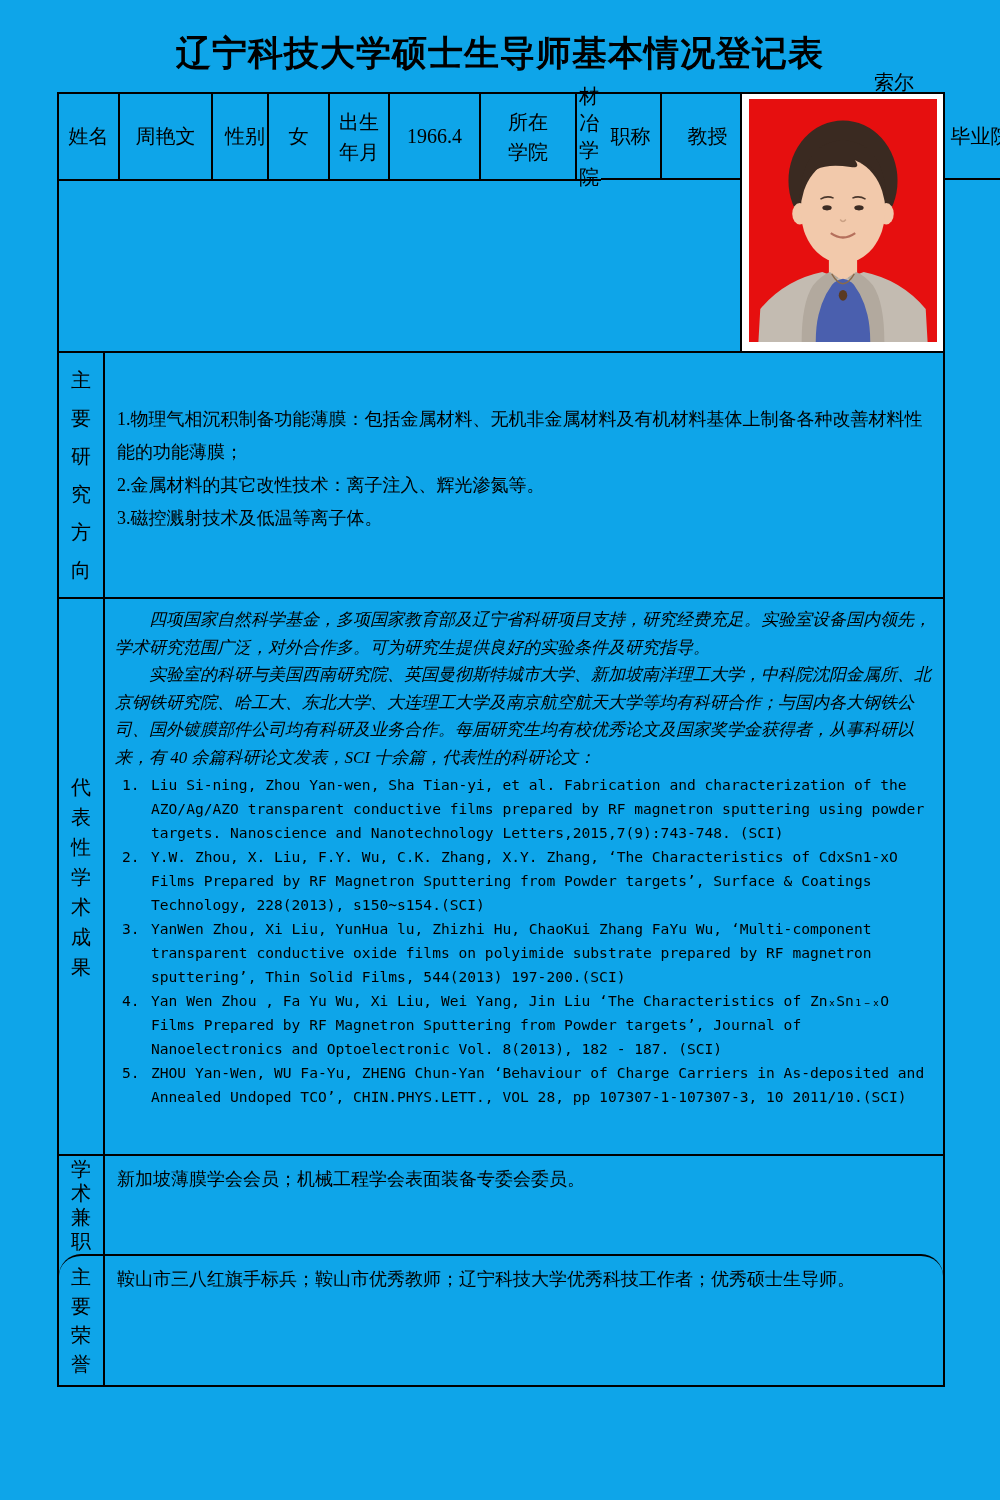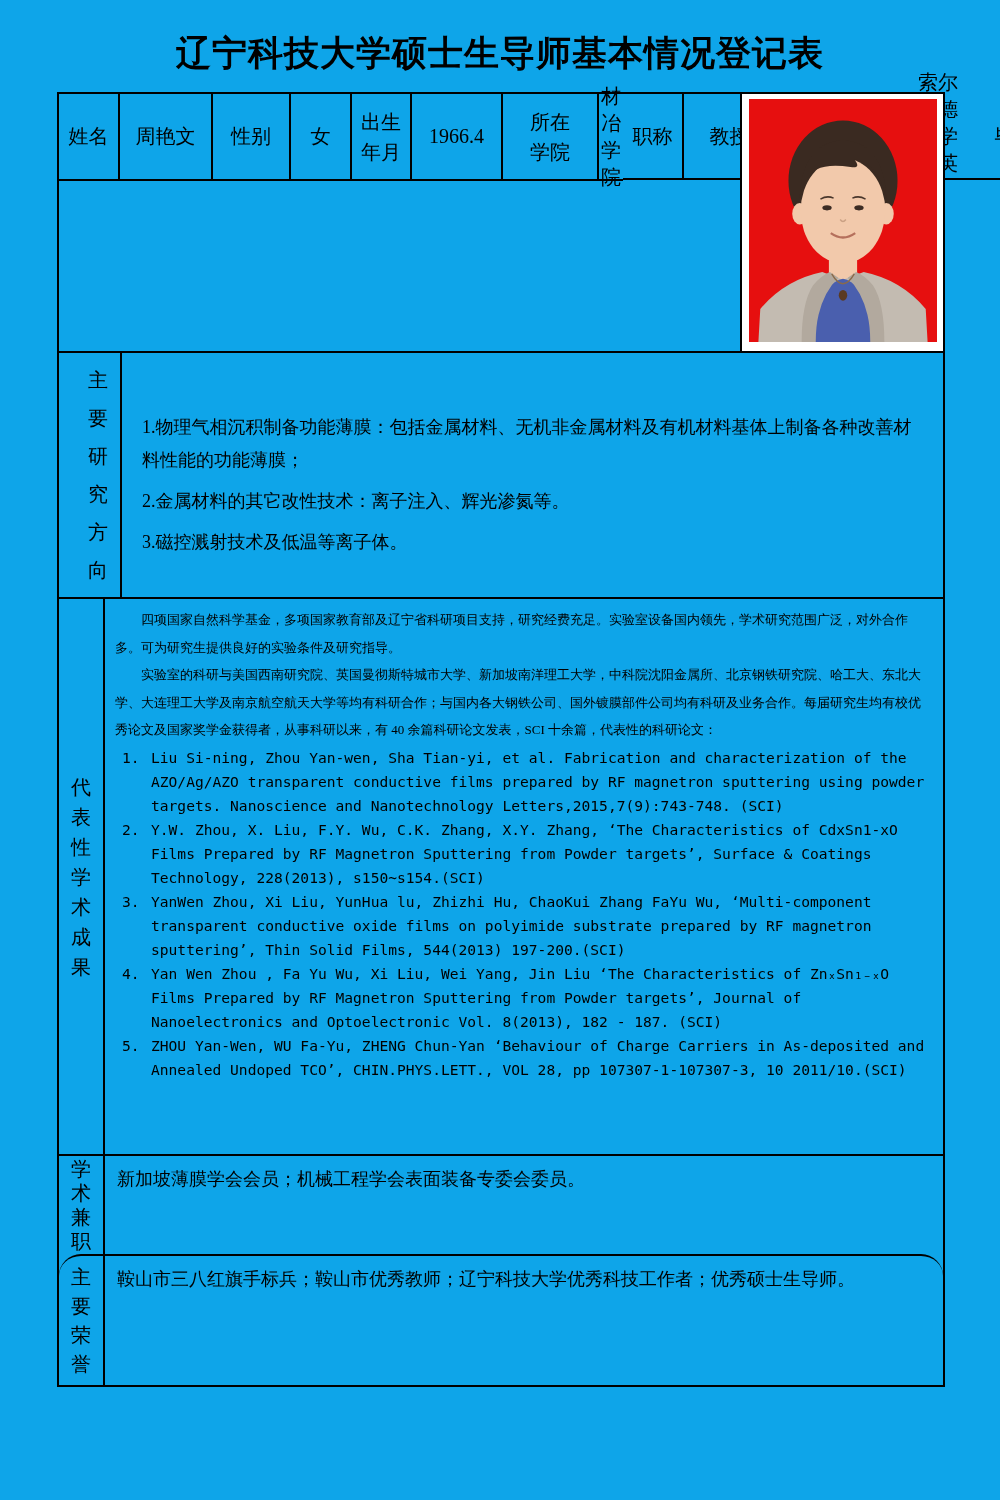--- a/index.html
+++ b/index.html
@@ -33,38 +33,38 @@
   .row2 { height:86px; }
   .row3 { height:84px; border-bottom:none; flex:1; }
   .cell {
     border-right:2px solid #000;
     display:flex; align-items:center; justify-content:center;
     text-align:center;
     font-size:20px;
     padding:2px;
   }
   .cell.last { border-right:none; flex:1; }
-  .c1 { width:61px; } .c2 { width:93px; } .c3 { width:78px; } .c4 { width:61px; }
+  .c1 { width:61px; } .c2 { width:93px; } .c3 { width:46px;margin-left:10px; } .c4 { width:61px; }
   .c5 { width:60px; } .c6 { width:91px; } .c7 { width:96px; }
   .c5b { width:151px; }
   .r3a { width:137px; } .r3b { width:131px;padding-left:9px; } .r3c { width:113px; }
   .wrap2 { display:inline-block; width:44px; word-break:break-all; line-height:30px; }
   .email { text-decoration:underline; font-size:20px; }
   
   .photo-cell {
     flex:1;
     border-left:2px solid #000;
     padding:5px 6px 9px 7px;
     display:flex; align-items:stretch; justify-content:center;
     background:#fff;
   }
   .photo-cell svg { width:100%; height:100%; display:block; }
   
   .section { display:flex; border-top:2px solid #000; }
-  .sec-research { height:246px;padding-left:17px; }
+  .sec-research { height:246px; }
   .sec-achv { height:557px; }
   .sec-positions { height:100px; }
   .sec-honors { height:131px;border-radius:22px; }
   .label-cell {
     width:46px;
     border-right:2px solid #000;
     display:flex; align-items:center; justify-content:center;
     text-align:center;
   }
   .vlabel {
@@ -72,25 +72,26 @@
     word-break:break-all;
     font-size:20px;
     text-align:center;
   }
   .lh36 { line-height:38px; }
   .lh30 { line-height:30px; }
   .lh24 { line-height:24px; }
   .lh28 { line-height:29px; }
   .content-cell { flex:1; overflow:hidden; }
   .research-content { padding:50px 14px 0 12px; font-size:18px; line-height:33px; }
-  .research-content > div { margin:8px; }
+  .research-content > div { margin:0; }
   .achv-content { padding:7px 10px 0 10px; }
   .achv-content p {
-    font-size:13px; line-height:27.5px;
+    font-size:17px; line-height:27.5px;
     text-indent:2em;
+    font-style:italic;
   }
   .pub-list { list-style:none; margin-top:2px; }
   .pub-list li {
     position:relative;
     padding-left:36px;
     font-family:"DejaVu Sans Mono","DejaVu Sans",monospace;
     font-size:14.6px;
     line-height:24px;
   }
   .pub-num { position:absolute; left:7px; top:0; }

